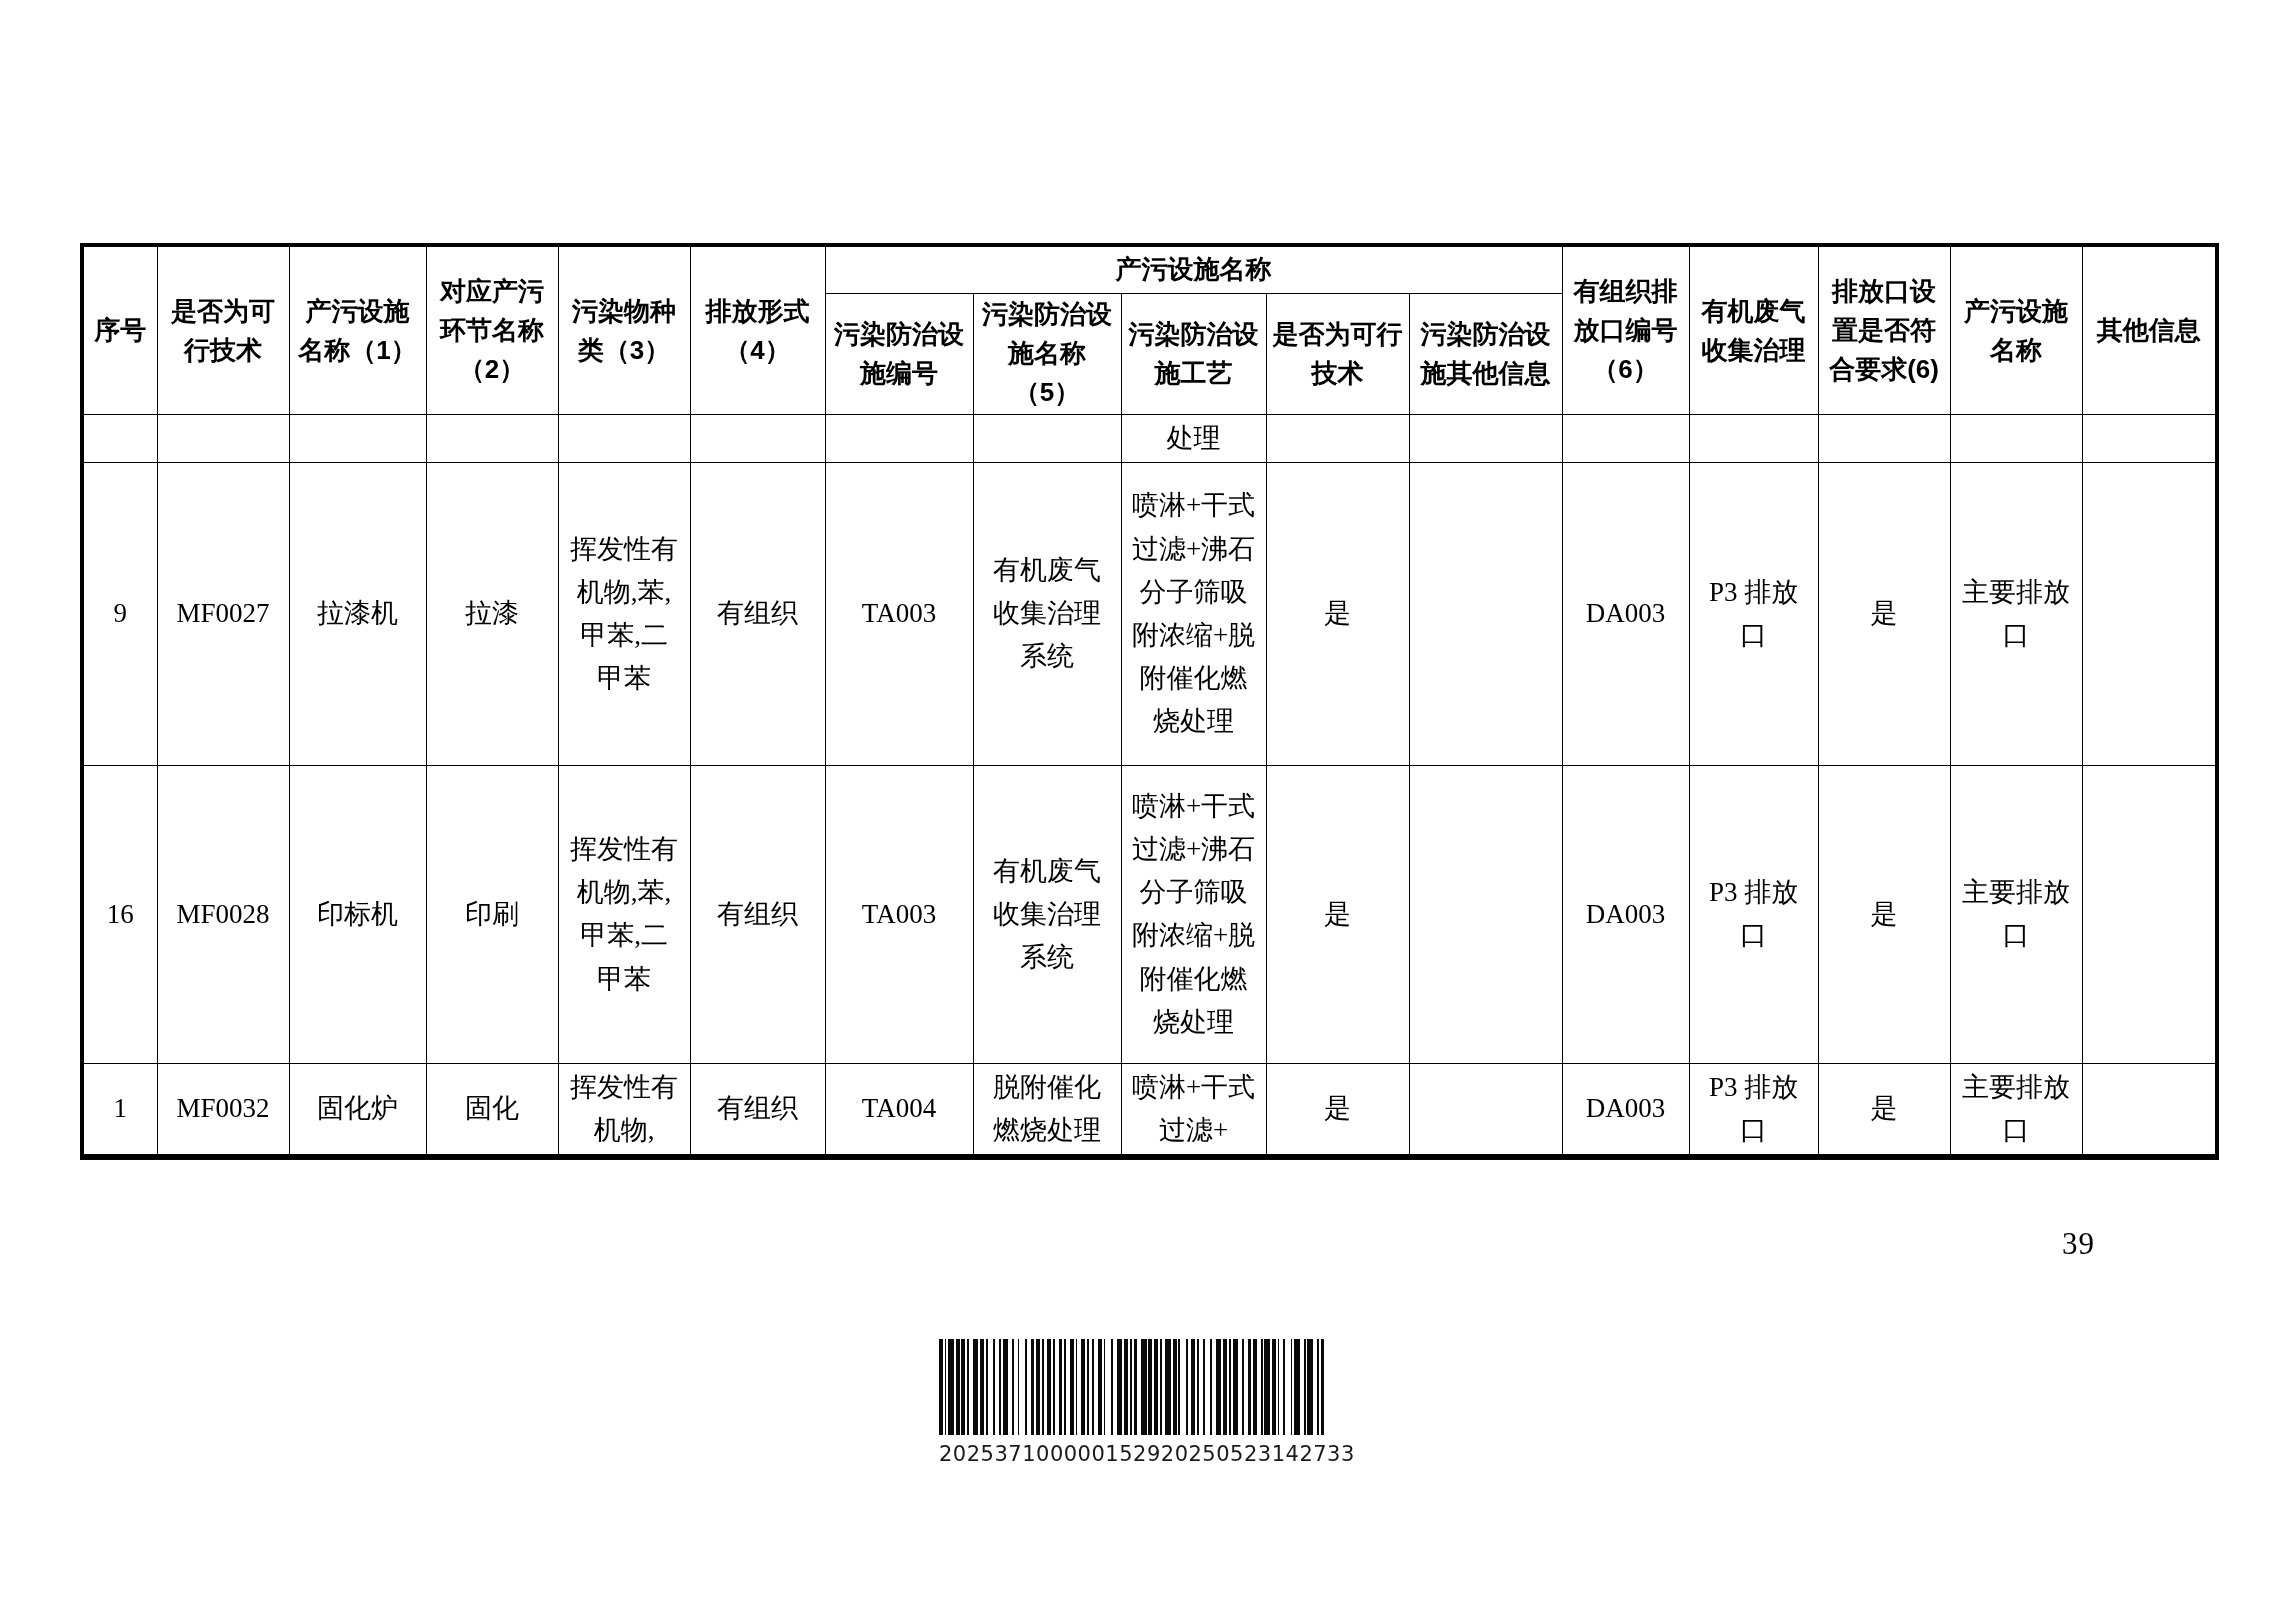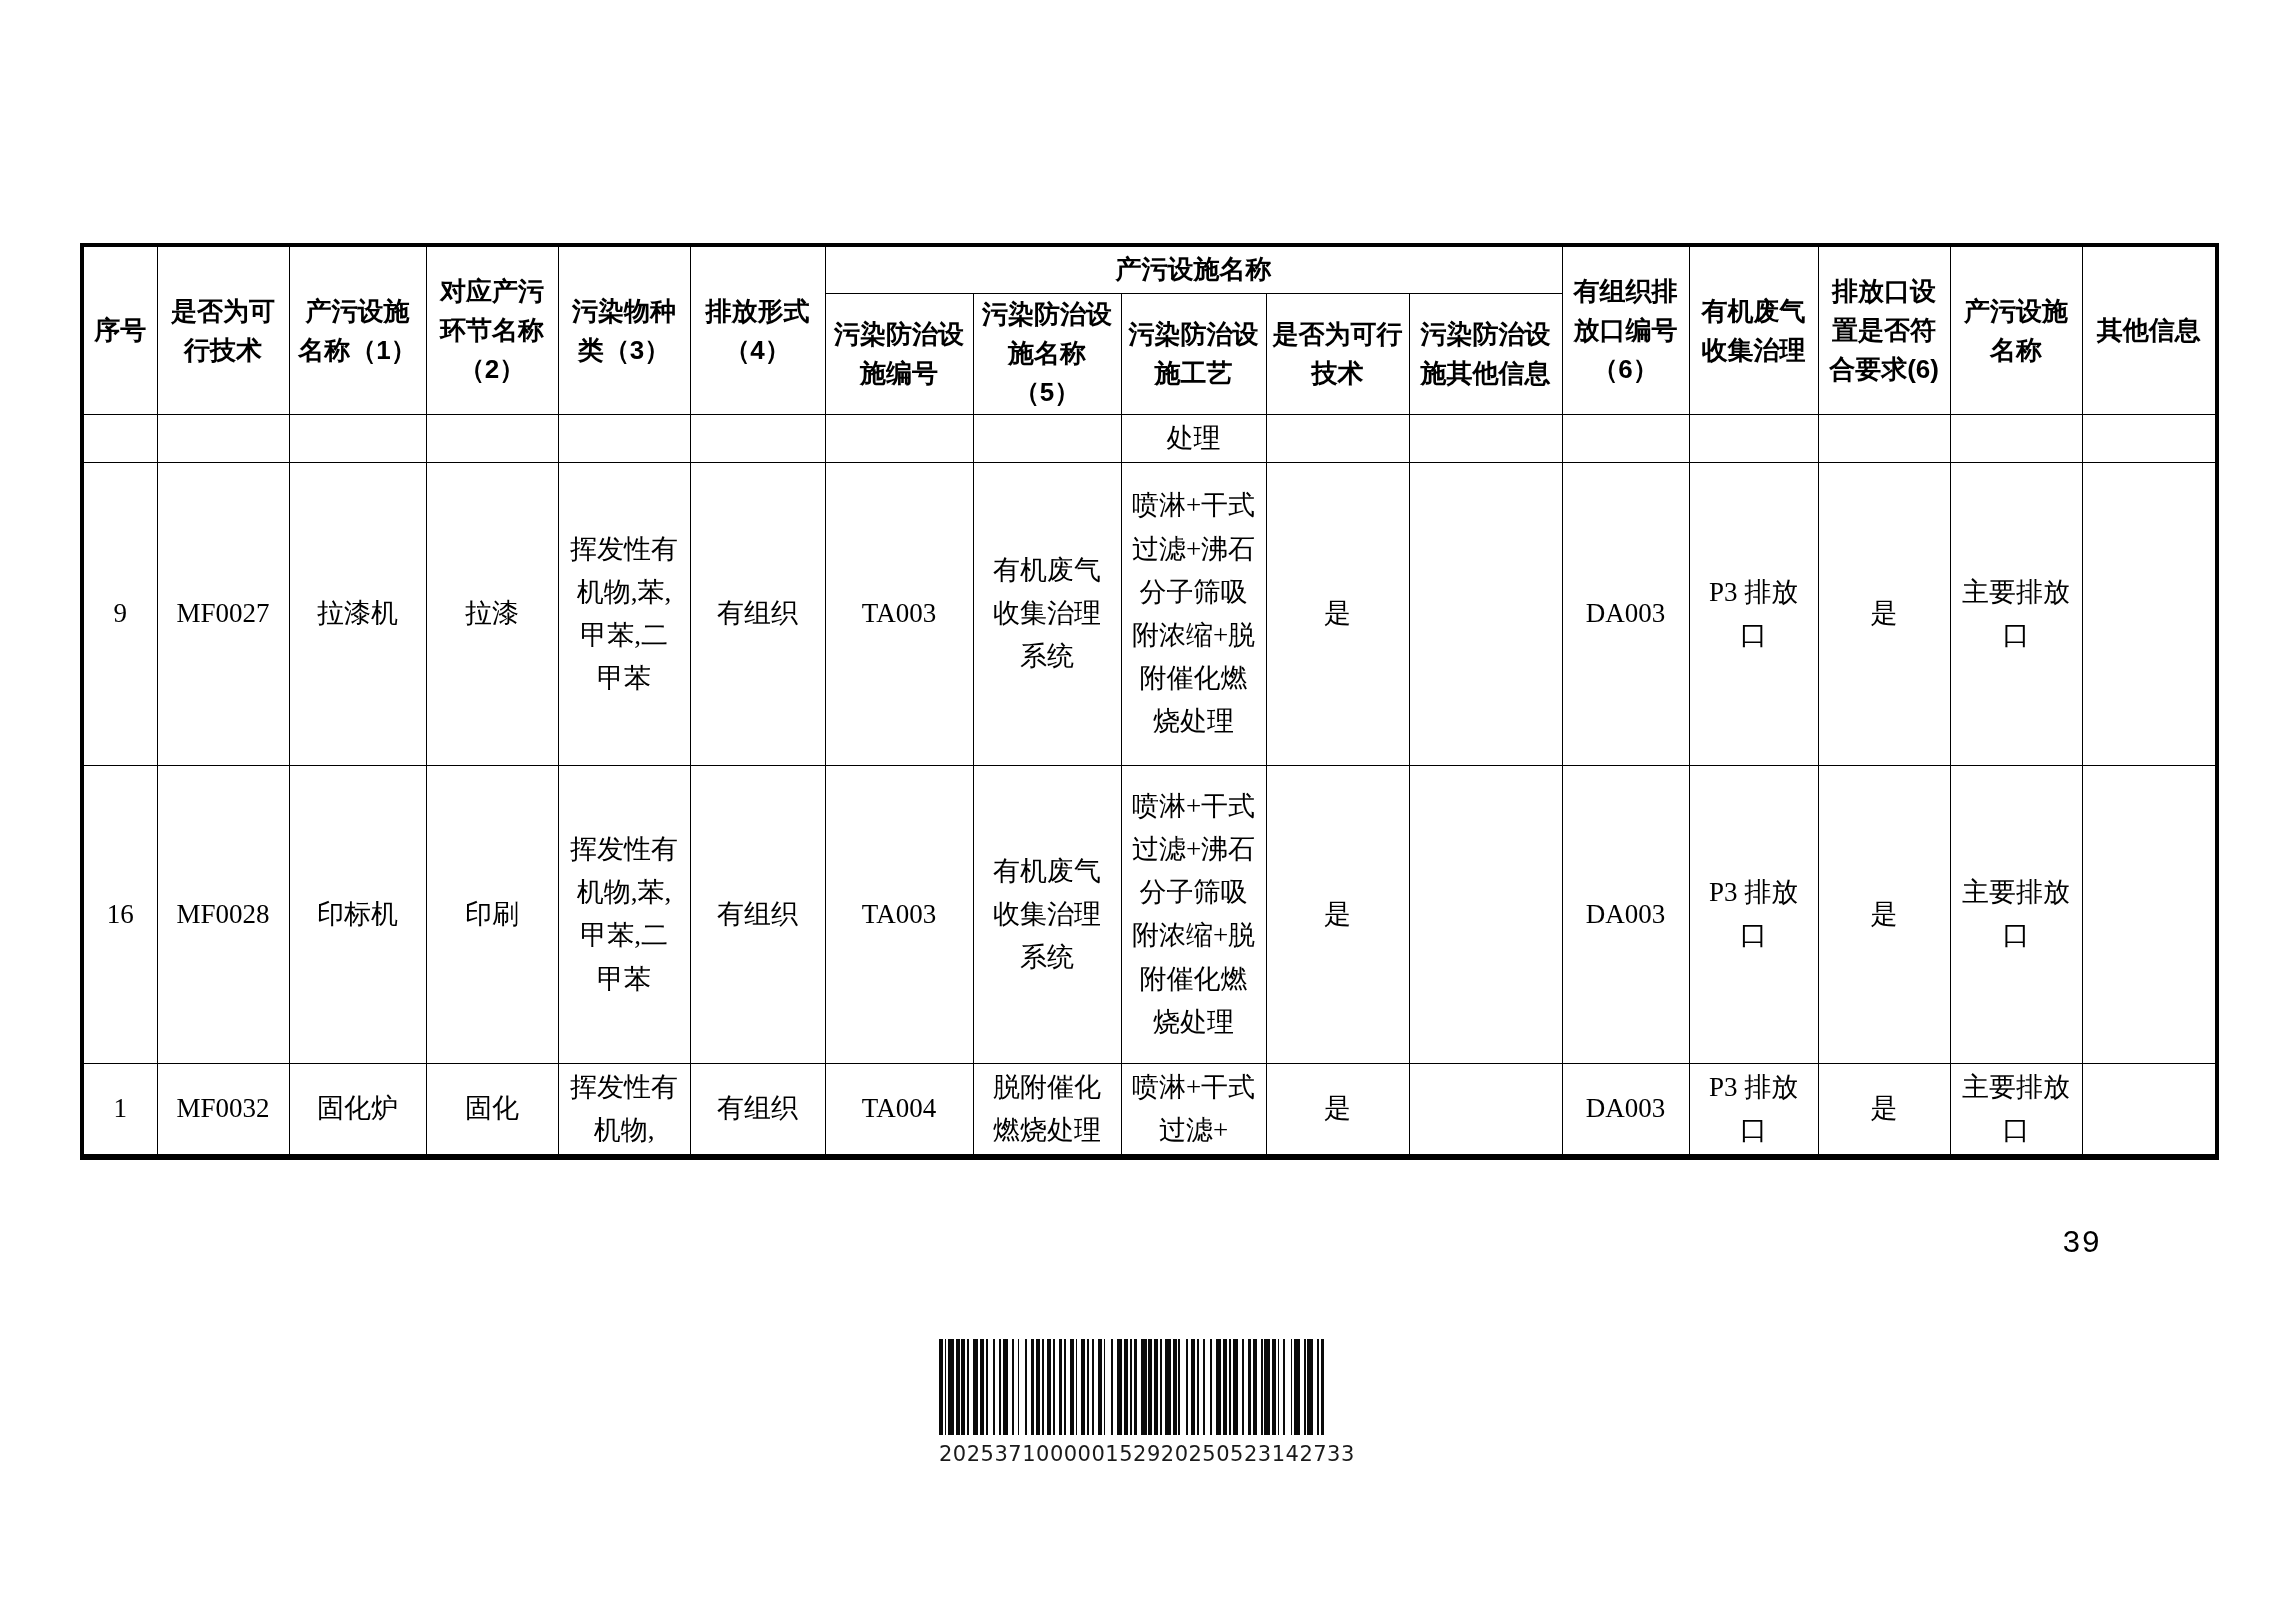--- a/index.html
+++ b/index.html
@@ -48,21 +48,21 @@
   tr.h1{height:48px;}
   tr.h2{height:87px;}
   tr.rcarry{height:42px;}
   tr.r15{height:303px;}
   tr.r16{height:298px;}
   tr.r17{height:91px;}
   .page-number{
     position:absolute;
     left:2062px;
     top:1226px;
-    font-family:Liberation Mono, monospace;
+    font-family:Liberation Serif, serif;
     font-size:31px;
     letter-spacing:0.9px;
   }
   .barcode-wrap{
     position:absolute;
     left:939px;
     top:1339px;
     width:385px;
   }
   .barcode-bars{

